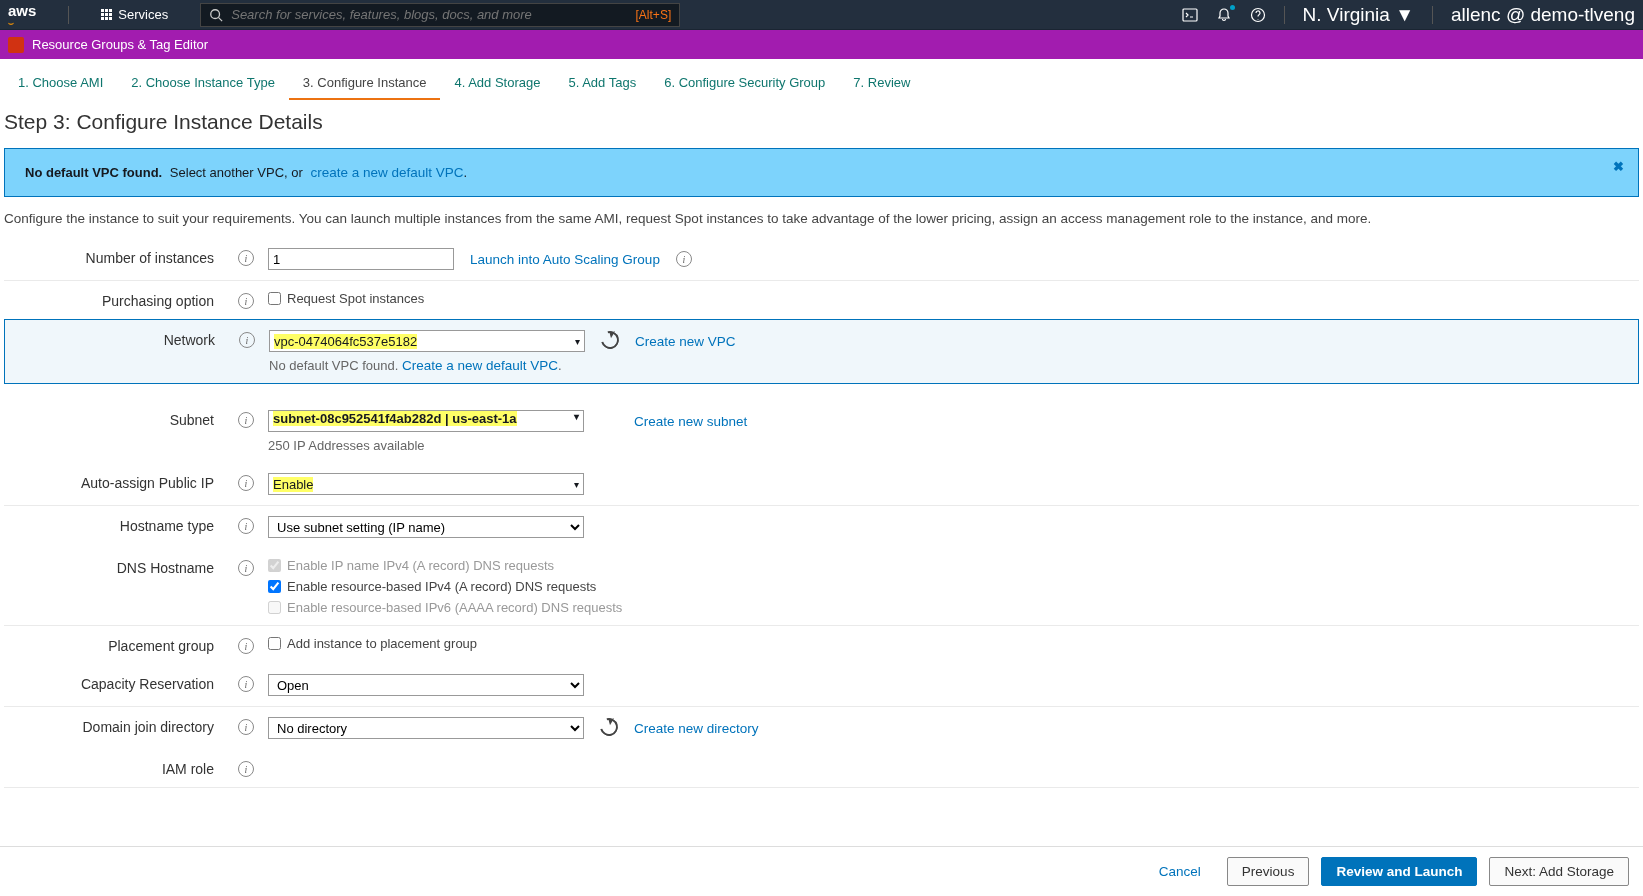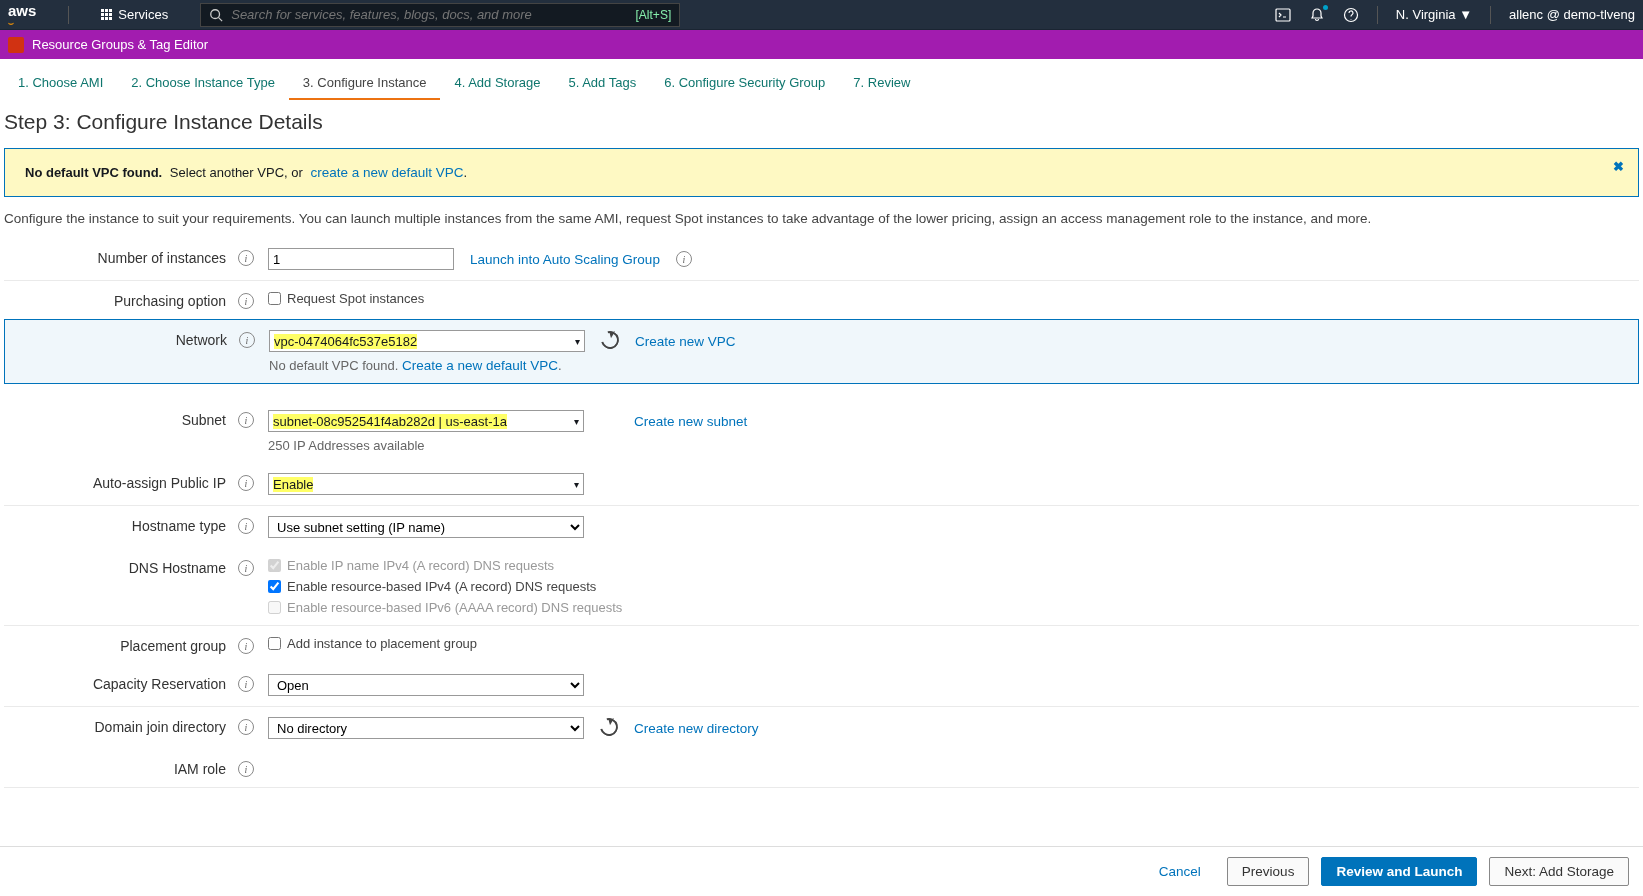--- a/index.html
+++ b/index.html
@@ -5,41 +5,41 @@
 *{box-sizing:border-box;margin:0;padding:0;font-family:"Amazon Ember","Helvetica Neue",Arial,sans-serif}
 body{font-size:13px;color:#16191f;background:#fff}
 .topbar{background:#232f3e;height:29px;display:flex;align-items:center;color:#fff;padding:0 8px;gap:24px}
 .aws-logo{font-weight:bold;font-size:15px;color:#fff;display:flex;align-items:center;margin-right:8px}
 .aws-logo .smile{color:#ff9900;font-size:9px;line-height:1}
 .services-btn{display:flex;align-items:center;gap:6px;padding:4px 8px;cursor:pointer}
 .grid-icon{display:inline-grid;grid-template-columns:repeat(3,3px);grid-template-rows:repeat(3,3px);gap:1px}
 .grid-icon span{background:#fff;width:3px;height:3px}
 .searchbar{flex:0 0 480px;display:flex;align-items:center;background:#131a22;border:1px solid #444;height:24px;padding:0 8px;color:#999;position:relative}
 .searchbar input{background:transparent;border:none;color:#ccc;font-style:italic;outline:none;flex:1;font-size:13px}
-.searchbar .shortcut{color:#86efac;font-size:12px}
+.searchbar .shortcut{color:#f97316;font-size:12px}
 .searchbar .sicon{color:#ccc;margin-right:8px}
-.topbar-right{margin-left:auto;display:flex;align-items:center;gap:18px;color:#fff;font-size:13px}
+.topbar-right{margin-left:auto;display:flex;align-items:center;gap:18px;color:#fff;font-size:19px}
 .topbar-right .icon{width:16px;height:16px;display:inline-flex;align-items:center;justify-content:center;cursor:pointer}
 .topbar-right .region{cursor:pointer}
 .topbar-right .sep{width:1px;height:18px;background:#555}
 .subbar{background:#a21caf;height:30px;border-top:1px solid #1a2532;display:flex;align-items:center;padding:0 8px;gap:8px;color:#fff}
 .rg-icon{width:16px;height:16px;background:#d13212;display:inline-block;border-radius:2px}
 .wizard-tabs{display:flex;gap:0;padding:8px 4px 0}
 .wizard-tabs .tab{padding:8px 14px;color:#0f766e;font-size:13px;cursor:pointer;border-bottom:2px solid transparent}
 .wizard-tabs .tab.active{color:#444;border-bottom:2px solid #ec7211}
 .page-title{font-size:21px;font-weight:300;color:#333;padding:10px 4px 12px}
-.notice{margin:2px 4px 14px;border:1px solid #0073bb;background:#fef9c3;padding:16px 20px;display:flex;align-items:center;position:relative}
+.notice{margin:2px 4px 14px;border:1px solid #0073bb;background:#7dd3fc;padding:16px 20px;display:flex;align-items:center;position:relative}
 .notice b{margin-right:4px}
 .notice a{color:#0073bb;text-decoration:none;margin-left:4px}
 .notice .close{position:absolute;right:14px;top:10px;color:#0073bb;font-weight:bold;cursor:pointer}
 .desc{padding:0 4px 12px;color:#444;font-size:13.5px}
 .form{padding:0 4px}
 .row{display:flex;align-items:flex-start;padding:10px 0;border-top:1px solid #eaeaea}
 .row.first{border-top:none}
-.row .label{width:264px;text-align:right;padding-right:14px;display:flex;justify-content:flex-end;align-items:center;gap:12px;font-size:14px;color:#333;padding-top:2px}
+.row .label{width:264px;text-align:right;padding-right:14px;display:flex;justify-content:flex-end;align-items:center;gap:24px;font-size:14px;color:#333;padding-top:2px}
 .info-i{display:inline-flex;width:16px;height:16px;border:1px solid #888;border-radius:50%;align-items:center;justify-content:center;font-size:10px;color:#666;font-style:italic;font-family:serif}
 .row .control{flex:1;display:flex;flex-direction:column;gap:6px;align-items:flex-start}
 .control-line{display:flex;align-items:center;gap:16px}
 .sel{height:22px;border:1px solid #999;font-size:13px;padding:0 4px;background:#fff}
 .sel.w316{width:316px}
 .inp{height:22px;border:1px solid #999;width:186px;padding:0 4px;font-size:13px}
 .link{color:#0073bb;text-decoration:none;cursor:pointer;font-size:13.5px}
 .refresh-icon{display:inline-block;width:18px;height:18px;border:2px solid #444;border-radius:50%;border-left-color:transparent;position:relative;transform:rotate(30deg)}
 .refresh-icon:after{content:"";position:absolute;top:-3px;left:-1px;border:4px solid transparent;border-right-color:#444}
 .subtext{color:#666;font-size:13px}
@@ -199,21 +199,21 @@
   </div>
   </div>
 
   <div class="row" style="border-top:none">
     <div class="label">
       <span>Subnet</span>
       <span class="info-i">i</span>
     </div>
     <div class="control">
       <div class="control-line">
-        <div class="sel w316" style="display: flex; align-items: center; justify-content: space-between; padding: 0px 4px; cursor: pointer;">
+        <div class="sel w316" style="display: flex; align-items: flex-start; justify-content: space-between; padding: 0px 4px; cursor: pointer; font-weight: bold;">
               <span style="background:#ffff66">subnet-08c952541f4ab282d | us-east-1a</span>
               <span style="font-size:10px">▾</span>
             </div>
         <span style="width:18px"></span>
         <a class="link">Create new subnet</a>
       </div>
       <div class="subtext">250 IP Addresses available</div>
     </div>
   </div>
 

